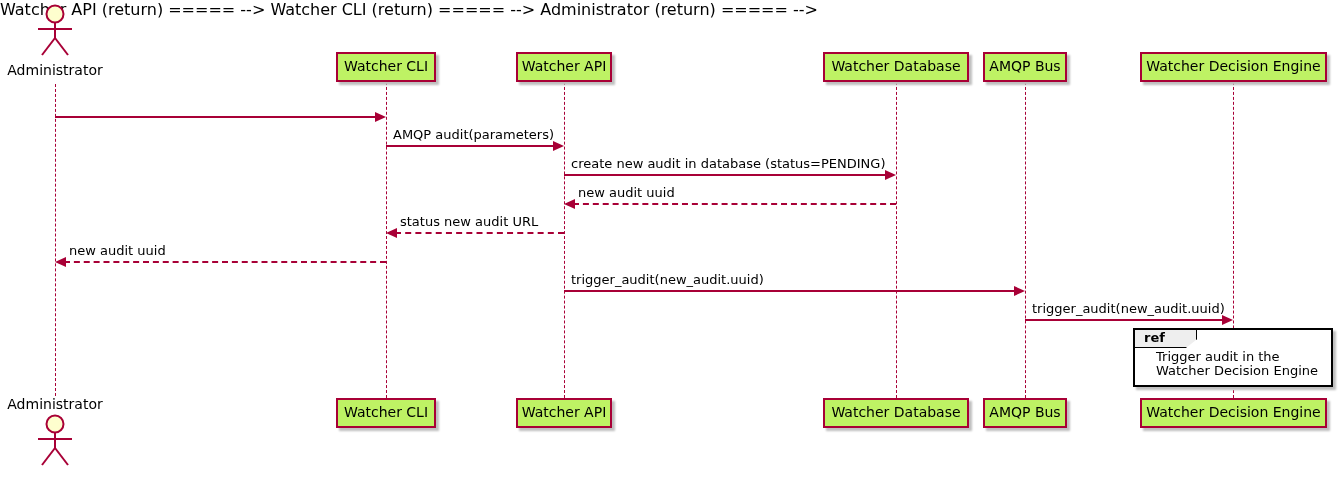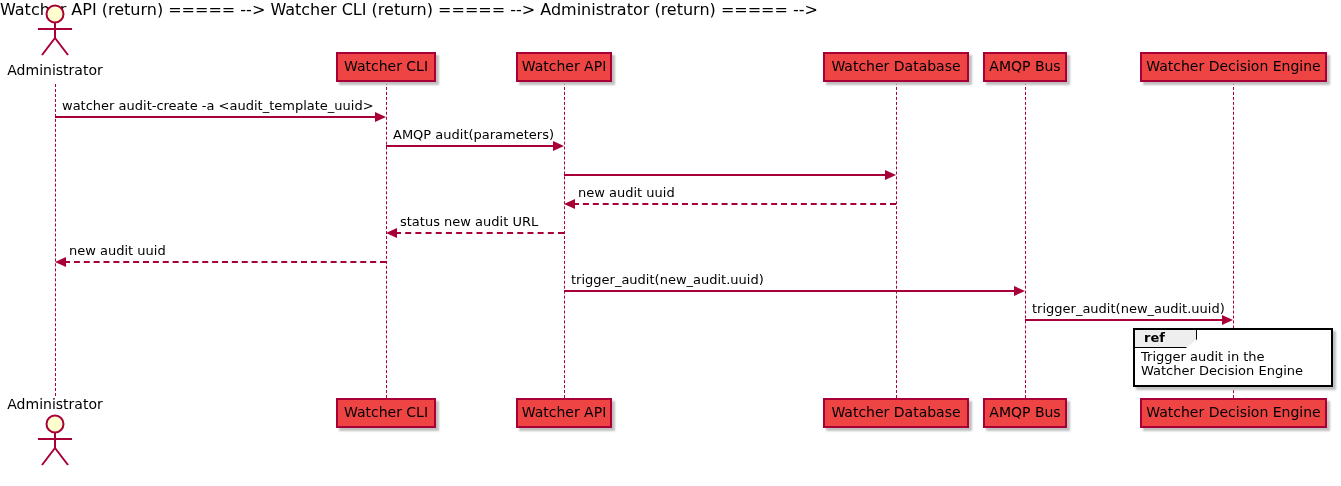--- a/index.html
+++ b/index.html
@@ -9,21 +9,21 @@
     width:1341px; height:486px;
     background:#ffffff;
     font-family:"DejaVu Sans", "Liberation Sans", sans-serif;
     color:#000;
     overflow:hidden;
   }
   .pbox {
     position:absolute;
     top:52px;
     height:30px;
-    background:#ef4444;
+    background:#bef264;
     border:2px solid #A80036;
     box-shadow:3px 3px 2px #bfbfbf;
     text-align:center;
     font-size:14px;
     line-height:25px;
     white-space:nowrap;
   }
   .pbox.bottom { top:398px; }
   .lifeline {
     position:absolute;
@@ -82,21 +82,21 @@
     background:#EEEEEE;
     border:1px solid #000000;
     border-left:none; border-top:none;
     clip-path:polygon(0 0,100% 0,100% 52%,82% 100%,0 100%);
     font-size:13px; font-weight:bold;
     line-height:16px;
     padding-left:9px;
   }
   .ref-text {
     position:absolute;
-    left:6px; top:20px;
+    left:21px; top:20px;
     font-size:13px;
     line-height:13.5px;
     white-space:nowrap;
   }
   svg.actor { position:absolute; }
 </style>
 </head>
 <body>
 
 <div id="canvas">
@@ -141,30 +141,30 @@
   <div class="pbox" style="left:1140px; width:187px;">Watcher Decision Engine</div>
 
   
   <div class="pbox bottom" style="left:336px; width:100px;">Watcher CLI</div>
   <div class="pbox bottom" style="left:516px; width:96px;">Watcher API</div>
   <div class="pbox bottom" style="left:823px; width:146px;">Watcher Database</div>
   <div class="pbox bottom" style="left:983px; width:84px;">AMQP Bus</div>
   <div class="pbox bottom" style="left:1140px; width:187px;">Watcher Decision Engine</div>
 
   
-  <div class="msg-label" style="left:62px; top:98px;">watcher audit-create -a &lt;audit_template_uuid&gt;</div>
   <div class="msg-line-solid" style="left:55px; top:116px; width:323px;"></div>
   <div class="arr-r" style="left:375px; top:112px;"></div>
 
   
   <div class="msg-label" style="left:393px; top:127px;">AMQP audit(parameters)</div>
   <div class="msg-line-solid" style="left:386px; top:145px; width:170px;"></div>
   <div class="arr-r" style="left:553px; top:141px;"></div>
 
   
+  <div class="msg-label" style="left:571px; top:156px;">create new audit in database (status=PENDING)</div>
   <div class="msg-line-solid" style="left:564px; top:174px; width:324px;"></div>
   <div class="arr-r" style="left:885px; top:170px;"></div>
 
    Watcher API (return) ===== --&gt;
   <div class="msg-label" style="left:578px; top:185px;">new audit uuid</div>
   <div class="msg-line-dashed" style="left:573px; top:203px; width:323px;"></div>
   <div class="arr-l" style="left:564px; top:199px;"></div>
 
    Watcher CLI (return) ===== --&gt;
   <div class="msg-label" style="left:400px; top:214px;">status new audit URL</div>

